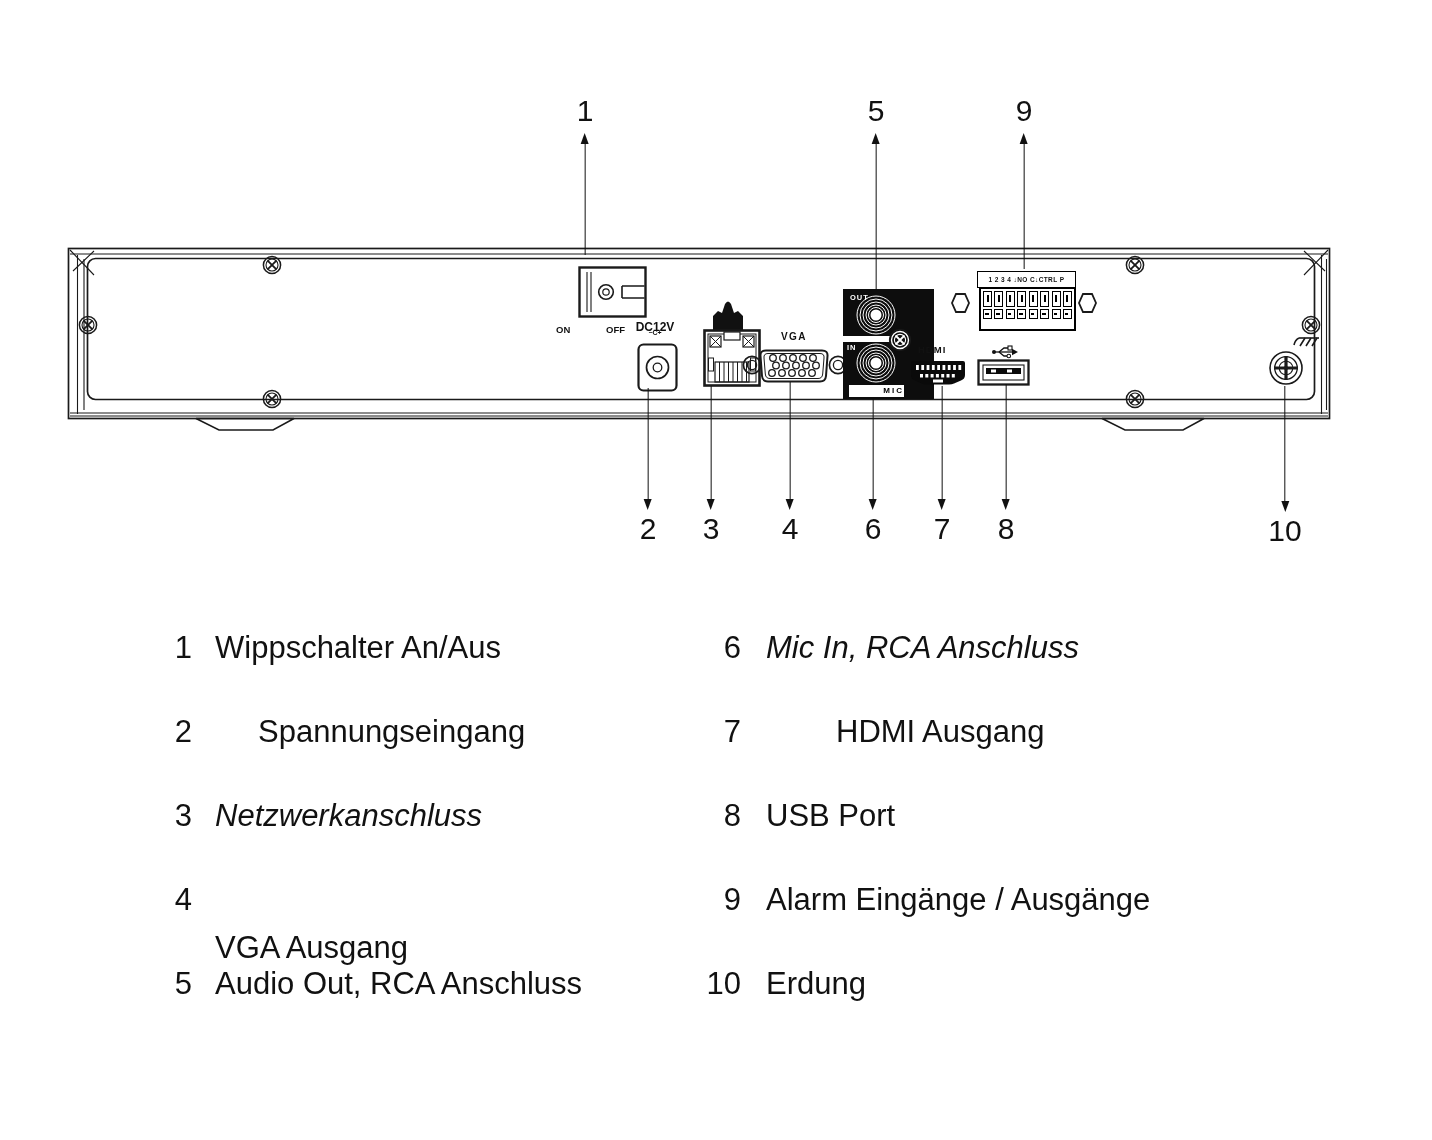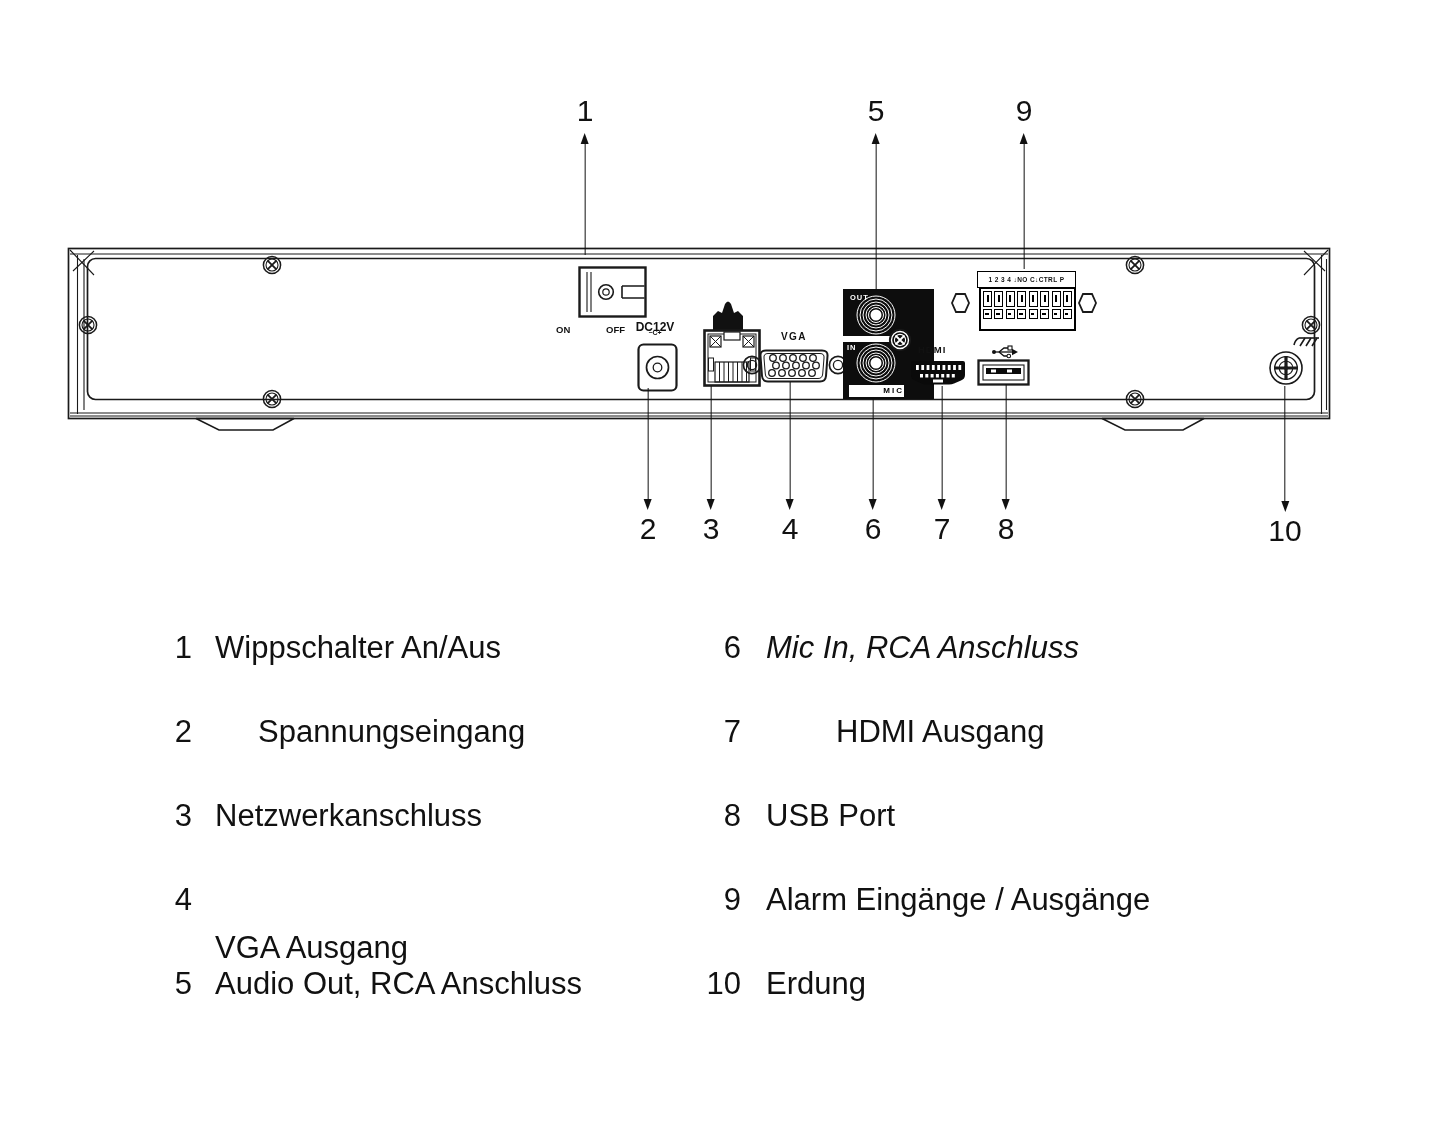--- a/index.html
+++ b/index.html
@@ -363,21 +363,21 @@
     <span class="ah-down"></span>
     <span class="co-num">10</span>
   </div>
 
   <div>
     <span class="legend-num" style="left:150px;top:629px;width:42px;">1</span>
     <span class="legend-text" style="left:215px;top:629px;">Wippschalter An/Aus</span>
     <span class="legend-num" style="left:150px;top:713px;width:42px;">2</span>
     <span class="legend-text" style="left:215px;top:713px;margin-left:43px;">Spannungseingang</span>
     <span class="legend-num" style="left:150px;top:797px;width:42px;">3</span>
-    <span class="legend-text" style="left:215px;top:797px;">Netzwerkanschluss</span>
+    <span class="legend-text" style="left:215px;top:797px;font-style:italic;">Netzwerkanschluss</span>
     <span class="legend-num" style="left:150px;top:881px;width:42px;">4</span>
     <span class="legend-text" style="left:215px;top:881px;margin-top:48px;">VGA Ausgang</span>
     <span class="legend-num" style="left:150px;top:965px;width:42px;">5</span>
     <span class="legend-text" style="left:215px;top:965px;">Audio Out, RCA Anschluss</span>
 
     <span class="legend-num" style="left:686px;top:629px;width:55px;">6</span>
     <span class="legend-text" style="left:766px;top:629px;font-style:italic;">Mic In, RCA Anschluss</span>
     <span class="legend-num" style="left:686px;top:713px;width:55px;">7</span>
     <span class="legend-text" style="left:788px;top:713px;margin-left:48px;">HDMI Ausgang</span>
     <span class="legend-num" style="left:686px;top:797px;width:55px;">8</span>

